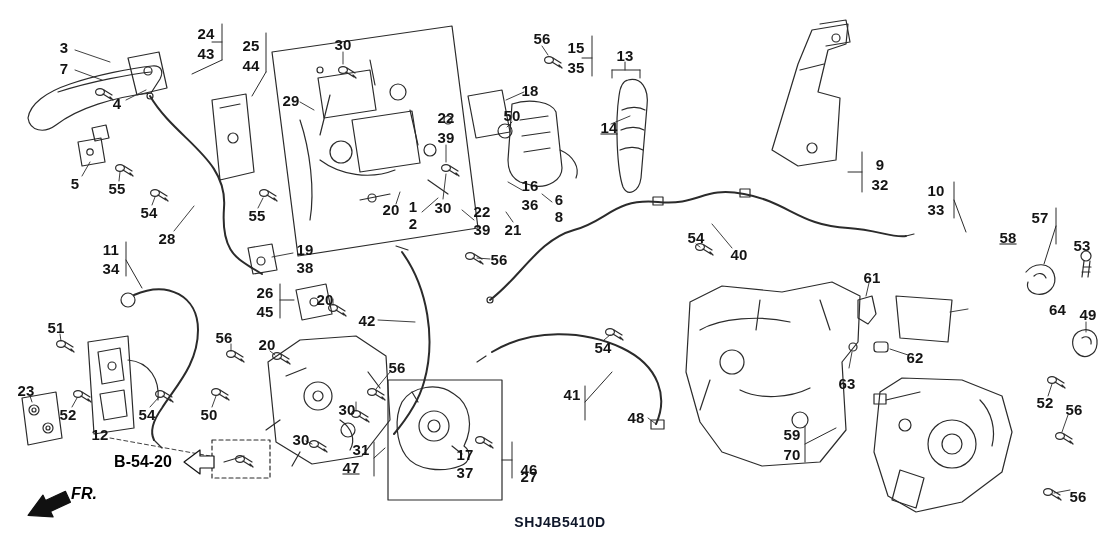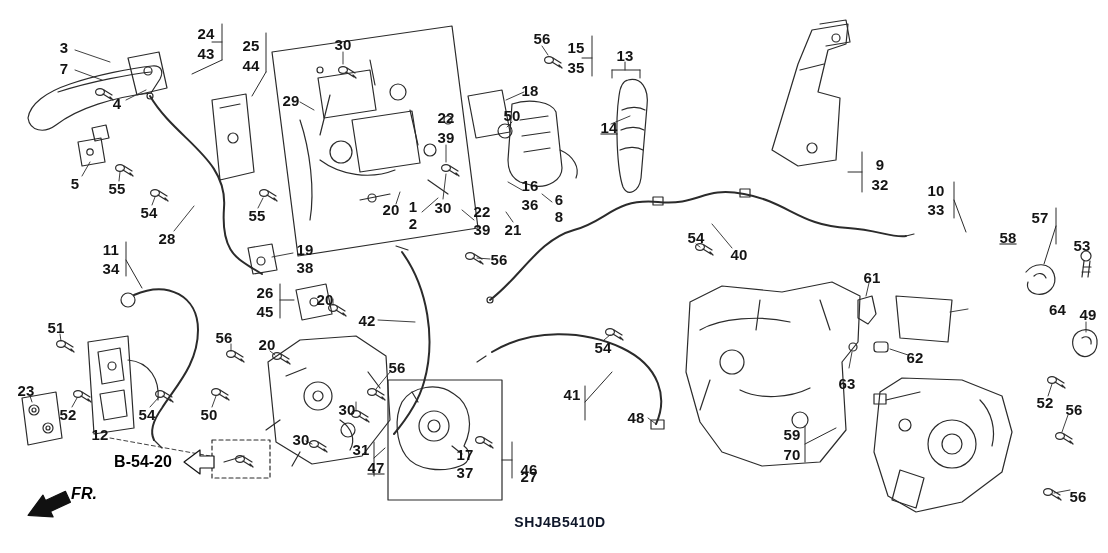--- a/index.html
+++ b/index.html
@@ -391,21 +391,21 @@
       <span class="callout" style="left: 572px; top: 394px;">41</span>
       <span class="callout" style="left: 636px; top: 417px;">48</span>
       <span class="callout" style="left: 1045px; top: 402px;">52</span>
       <span class="callout" style="left: 1074px; top: 409px;">56</span>
       <span class="callout" style="left: 792px; top: 434px;">59</span>
       <span class="callout" style="left: 792px; top: 454px;">70</span>
       <span class="callout" style="left: 100px; top: 434px;">12</span>
       <span class="callout" style="left: 347px; top: 409px;">30</span>
       <span class="callout" style="left: 301px; top: 439px;">30</span>
       <span class="callout" style="left: 361px; top: 449px;">31</span>
-      <span class="callout" style="left: 376px; top: 467px; text-decoration: underline;">47</span>
+      <span class="callout" style="left: 351px; top: 467px; text-decoration: underline;">47</span>
       <span class="callout" style="left: 465px; top: 454px;">17</span>
       <span class="callout" style="left: 465px; top: 472px;">37</span>
       <span class="callout" style="left: 529px; top: 449px; margin-top: 27px;">27</span>
       <span class="callout" style="left: 529px; top: 469px;">46</span>
       <span class="callout" style="left: 1078px; top: 496px;">56</span>
     </div>
 
   <div class="ref-label">B-54-20</div>
   <div class="fr-label">FR.</div>
   <div class="diagram-code">SHJ4B5410D</div>

